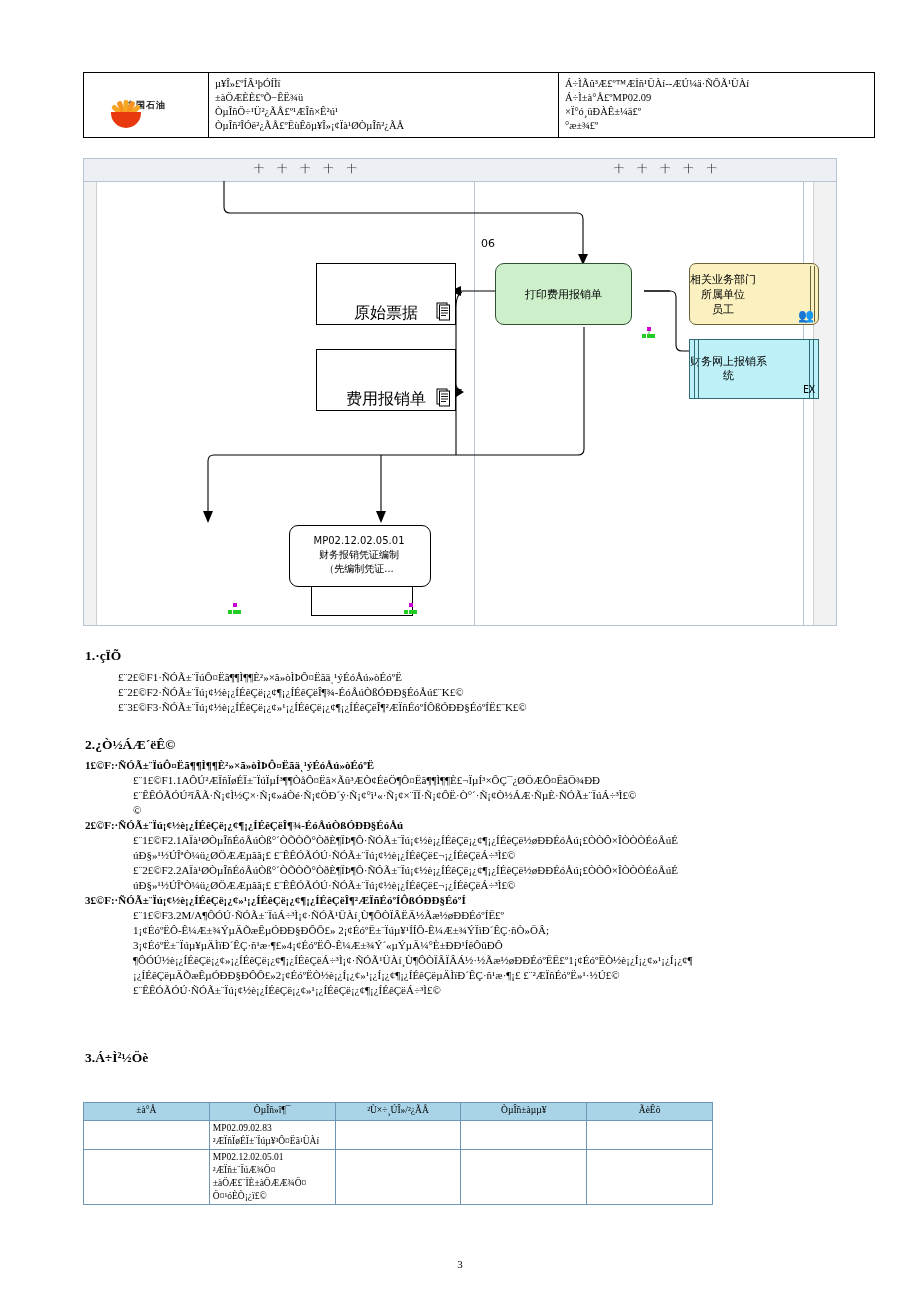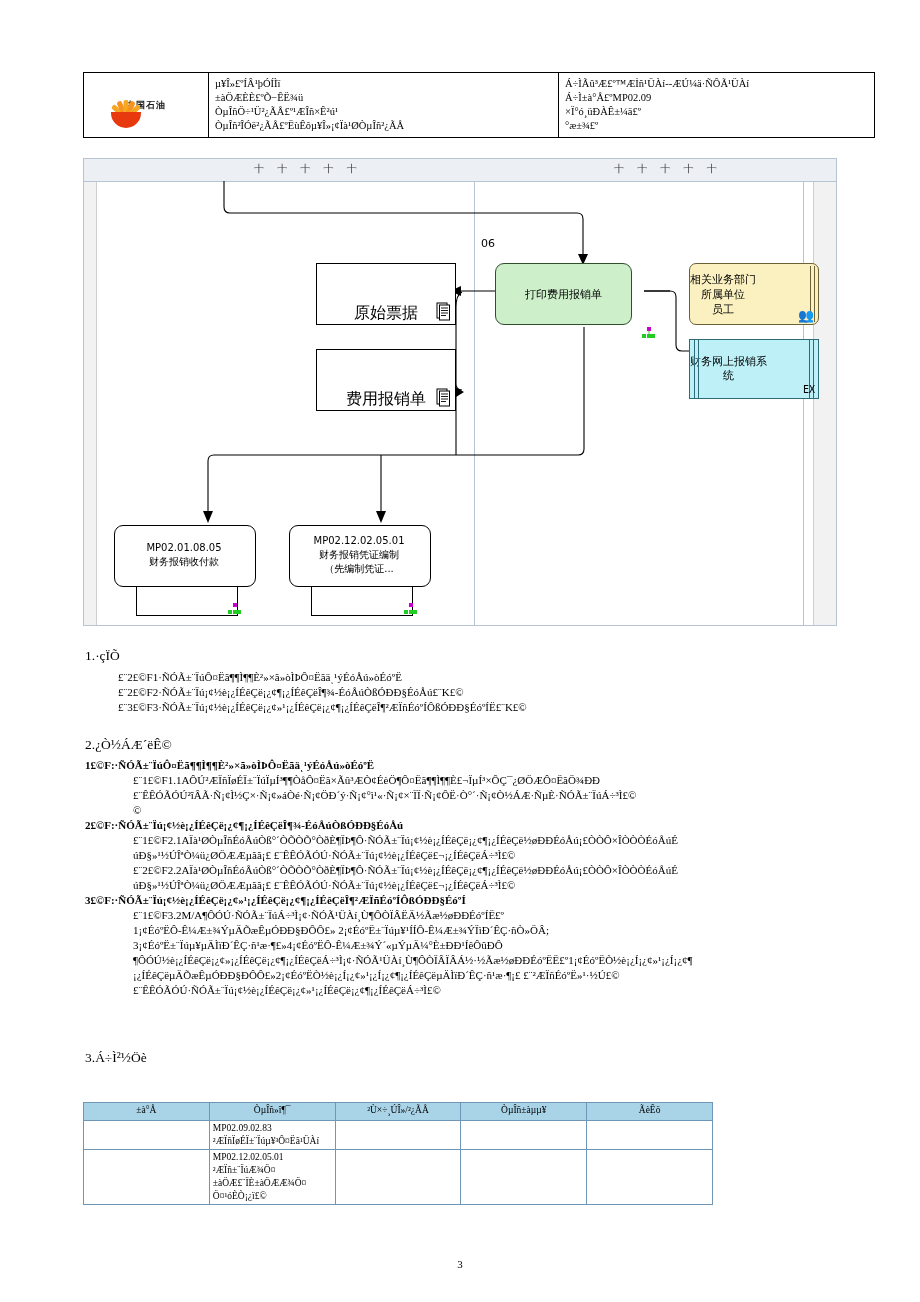--- a/index.html
+++ b/index.html
@@ -211,21 +211,21 @@
     color: #000;
   }
 
   .connector { position: absolute; }
 
   
   .sec-title {
     position: absolute;
     left: 85px;
     font-size: 13.5px;
-    font-weight: normal;
+    font-weight: bold;
     font-family: "Liberation Serif", serif;
   }
   .body-line {
     position: absolute;
     left: 118px;
     font-size: 11px;
     line-height: 15.5px;
     font-family: "Liberation Serif", serif;
     white-space: nowrap;
   }
@@ -395,28 +395,20 @@
   </div>
 
   <svg class="drilldown" style="left:558px; top:168px;" viewBox="0 0 14 12">
     <rect x="5" y="0" width="4" height="4" fill="#cc00cc"></rect>
     <rect x="0" y="7" width="4" height="4" fill="#22cc22"></rect>
     <rect x="9" y="7" width="4" height="4" fill="#22cc22"></rect>
     <rect x="5" y="7" width="4" height="4" fill="#22cc22"></rect>
     <line x1="7" y1="4" x2="7" y2="7" stroke="#22aa22" stroke-width="0.8"></line>
   </svg>
 
-  <div class="node subproc" style="left:30px; top:366px; width:140px; height:60px;">
-    <span class="tail"></span>
-    <span class="pill"></span>
-    <span class="pill-text">
-      <span>MP02.01.08.05</span><br>
-      <span>财务报销收付款</span>
-    </span>
-  </div>
   <svg class="drilldown" style="left:144px; top:444px;" viewBox="0 0 14 12">
     <rect x="5" y="0" width="4" height="4" fill="#cc00cc"></rect>
     <rect x="0" y="7" width="4" height="4" fill="#22cc22"></rect>
     <rect x="9" y="7" width="4" height="4" fill="#22cc22"></rect>
     <rect x="5" y="7" width="4" height="4" fill="#22cc22"></rect>
   </svg>
 
   <div class="node subproc" style="left:205px; top:366px; width:140px; height:60px;">
     <span class="tail"></span>
     <span class="pill"></span>

